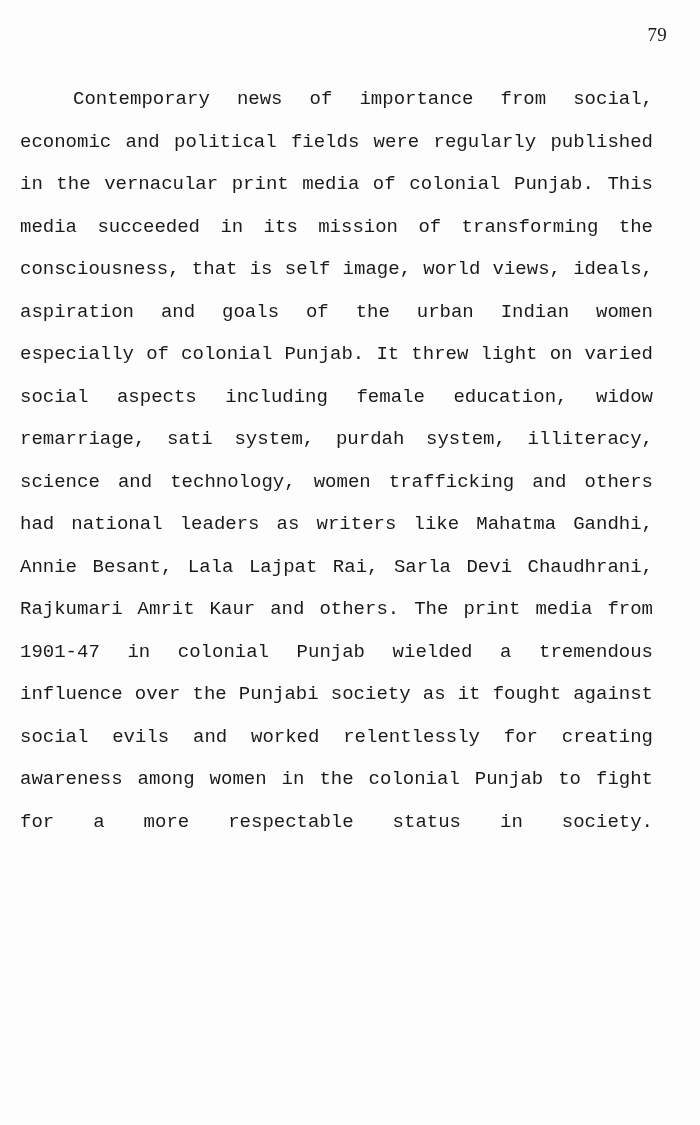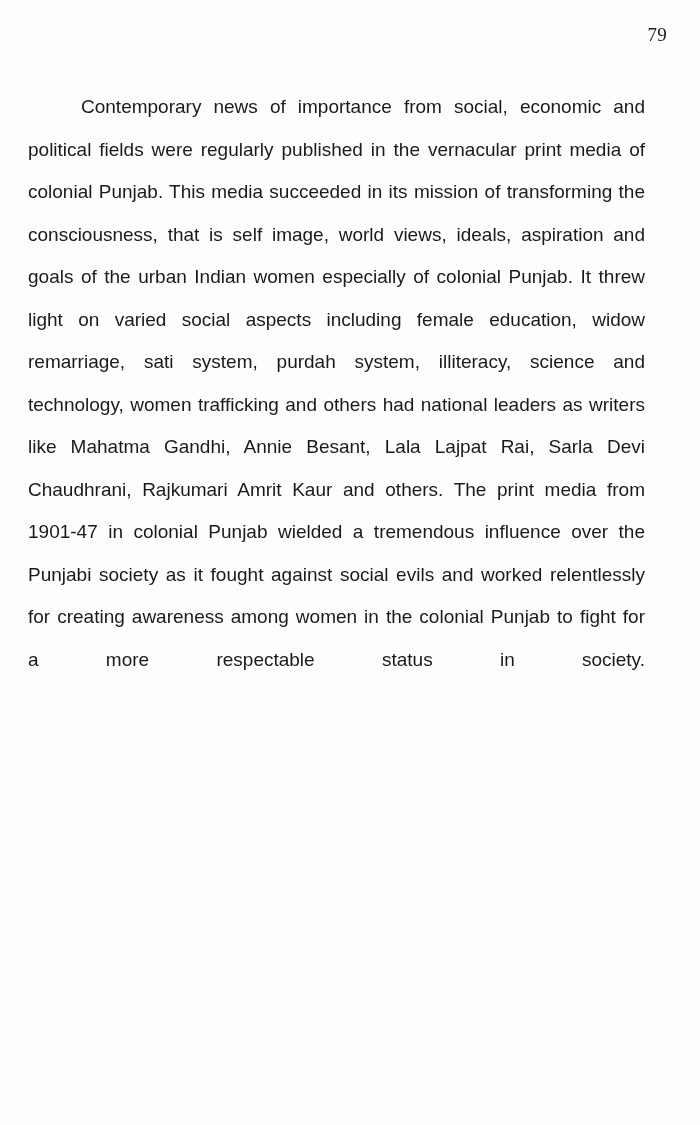--- a/index.html
+++ b/index.html
@@ -47,22 +47,22 @@
 
   
   .text-column {
     position: absolute;
     top: 78px;
     left: 20px;
     width: 633px;
   }
 
   .body-paragraph {
-    margin: 8px;
-    font-family: Liberation Sans, sans-serif;
+    margin: 0;
+    font-family: Liberation Mono, monospace;
     font-size: 19px;
     line-height: 42.5px;
     color: #1a1a1a;
     text-align: justify;
     text-justify: inter-word;
     text-indent: 53px;
     hyphens: none;
     -webkit-hyphens: none;
     word-spacing: 0.5px;
   }

